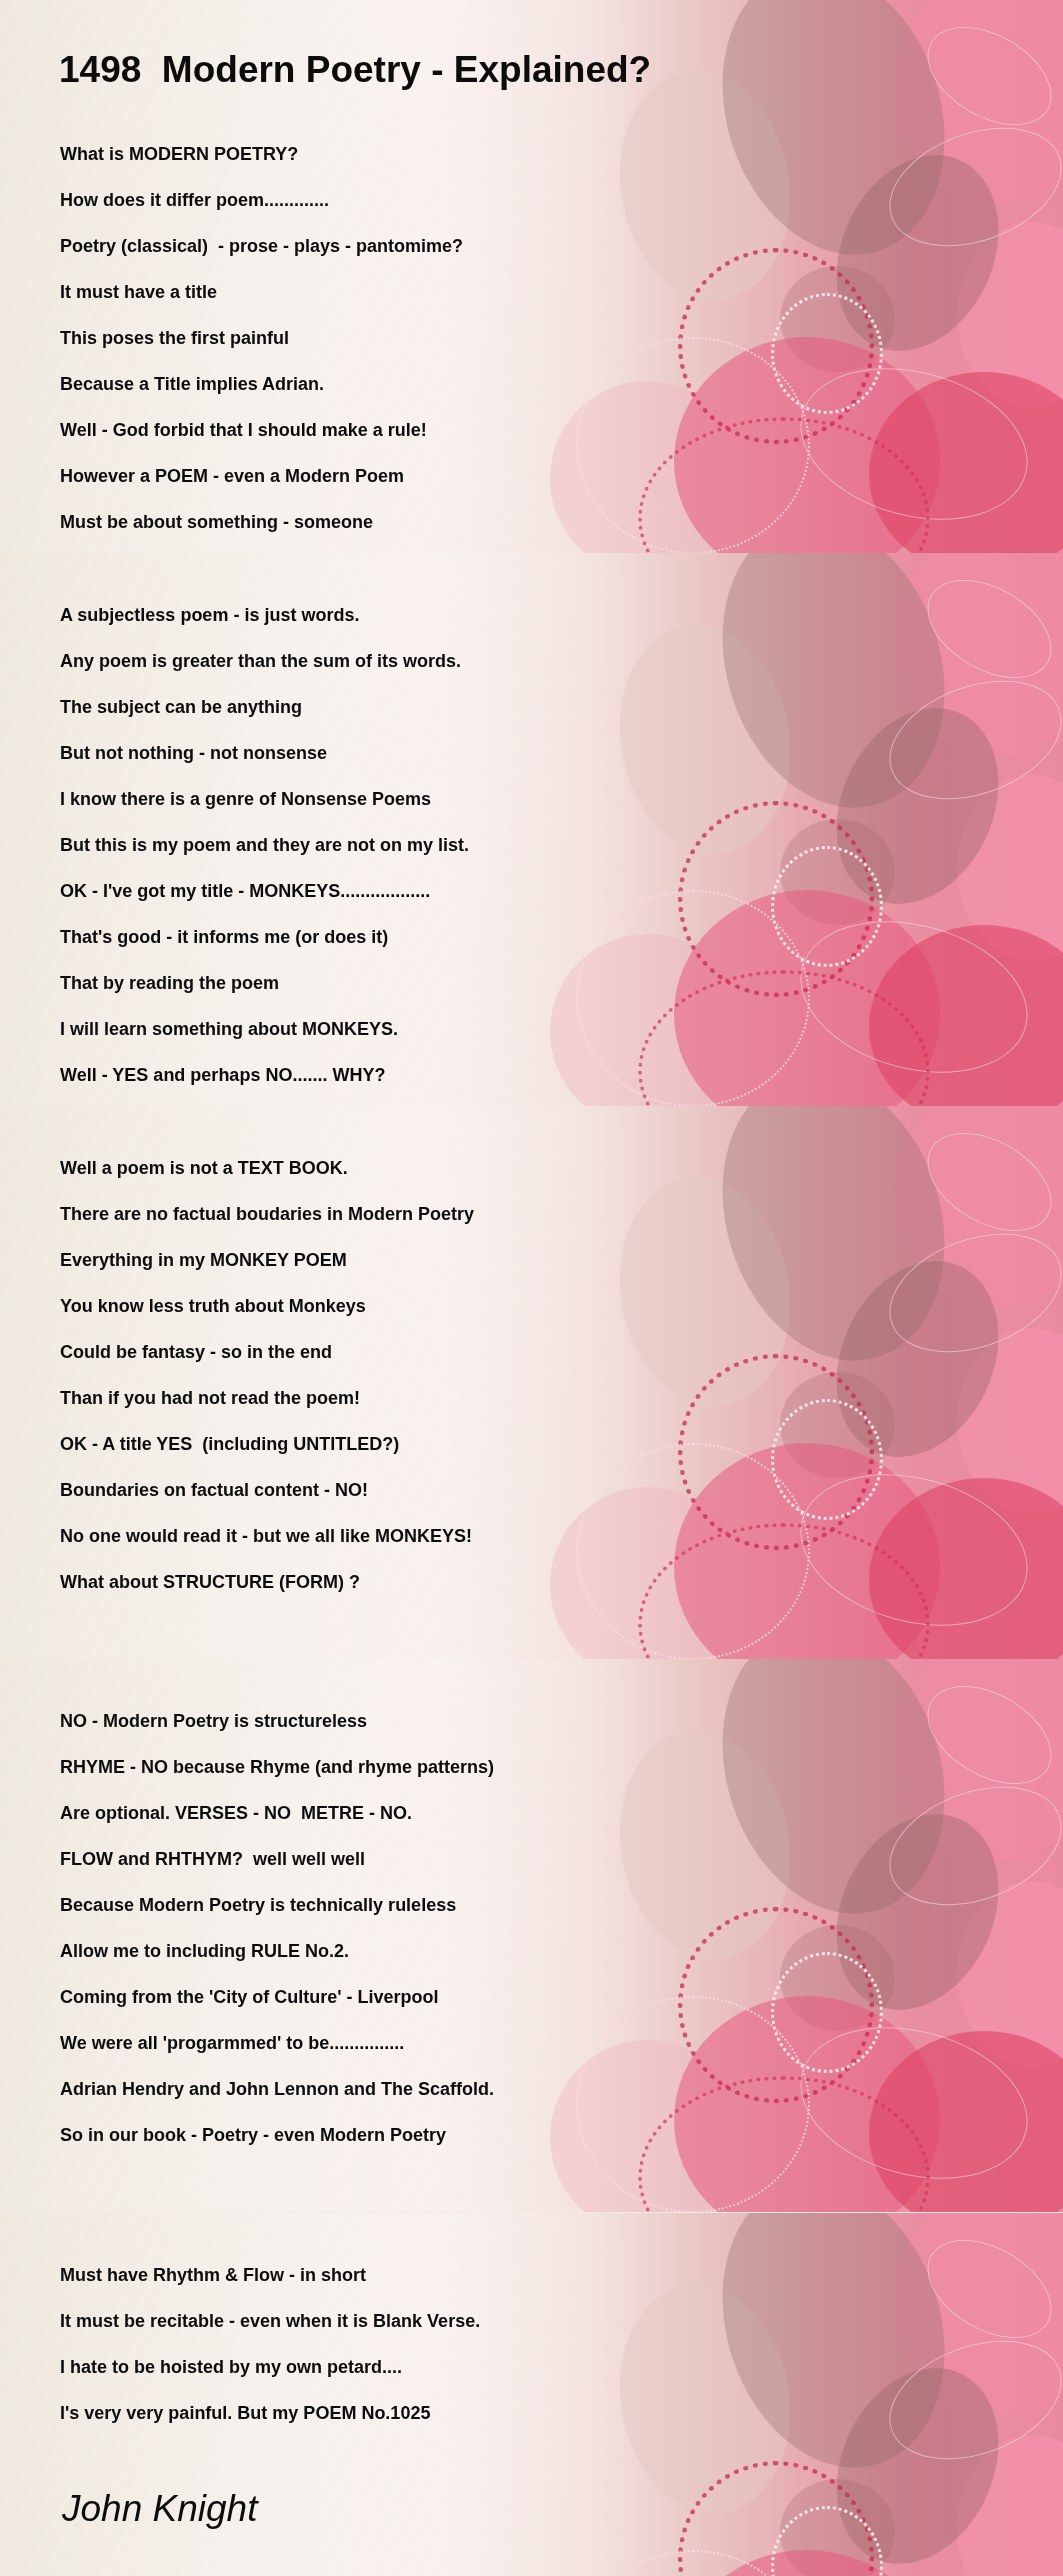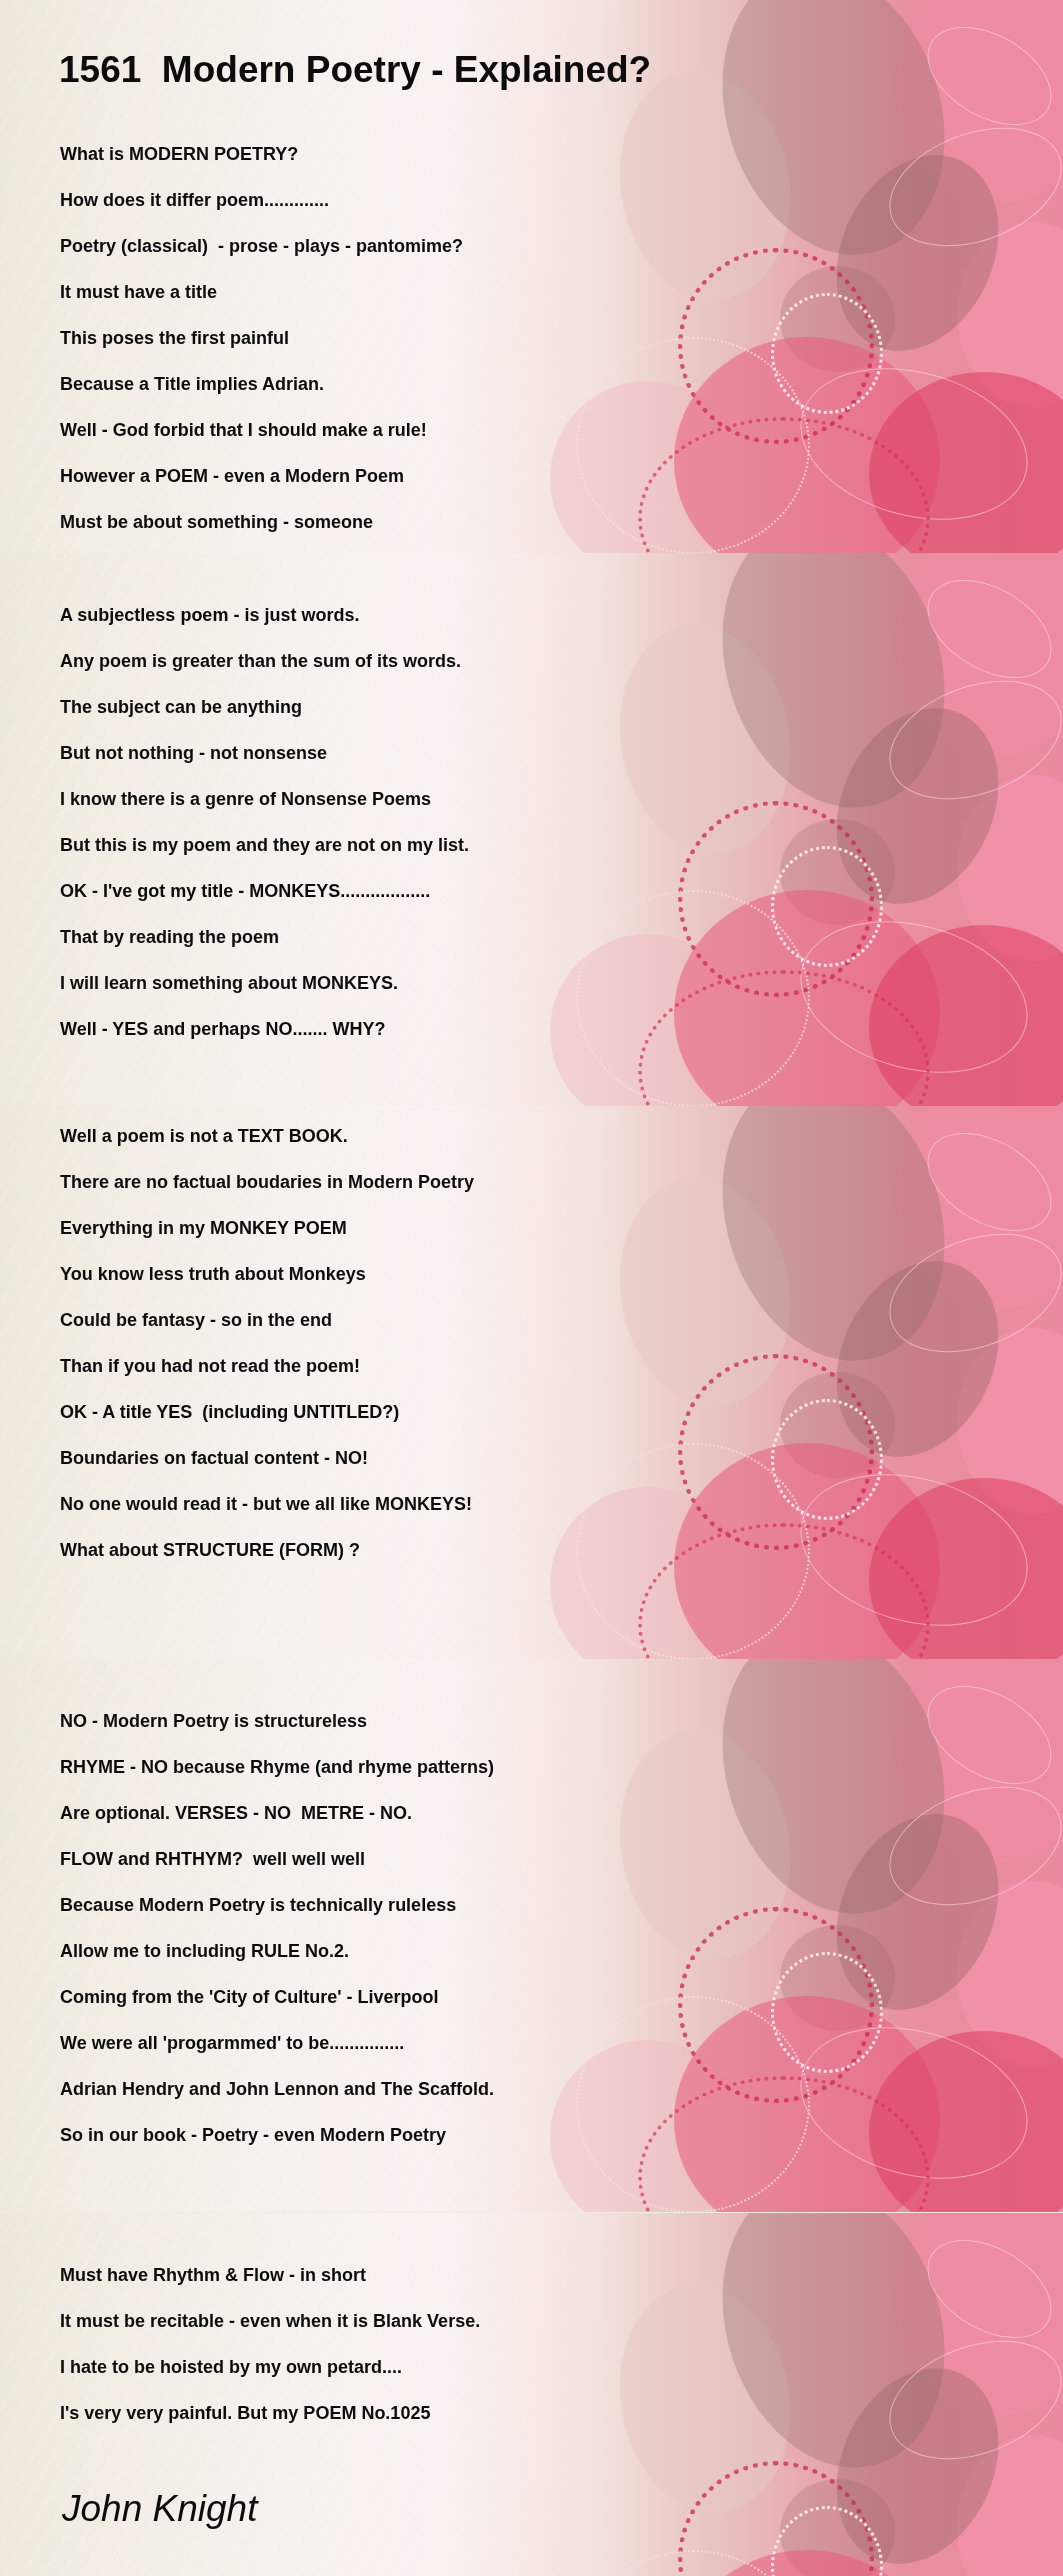--- a/index.html
+++ b/index.html
@@ -178,21 +178,21 @@
 
   <div class="scribble s1"></div>
   <div class="scribble s2"></div>
   <div class="scribble s3"></div>
   <div class="ring r1"></div>
   <div class="ring r2"></div>
   <div class="ring r3"></div>
 
 </div>
 
-<h1 class="poem-title">1561  Modern Poetry - Explained?</h1>
+<h1 class="poem-title">1498  Modern Poetry - Explained?</h1>
 
 <ul class="text-block stanza" style="top:131px;">
   <li>What is MODERN POETRY?</li>
   <li>How does it differ poem.............</li>
   <li>Poetry (classical)  - prose - plays - pantomime?</li>
   <li>It must have a title</li>
   <li>This poses the first painful</li>
   <li>Because a Title implies Adrian.</li>
   <li>Well - God forbid that I should make a rule!</li>
   <li>However a POEM - even a Modern Poem</li>
@@ -200,26 +200,27 @@
 </ul>
 
 <ul class="text-block stanza" style="top:592px;">
   <li>A subjectless poem - is just words.</li>
   <li>Any poem is greater than the sum of its words.</li>
   <li>The subject can be anything</li>
   <li>But not nothing - not nonsense</li>
   <li>I know there is a genre of Nonsense Poems</li>
   <li>But this is my poem and they are not on my list.</li>
   <li>OK - I've got my title - MONKEYS..................</li>
+  <li>That's good - it informs me (or does it)</li>
   <li>That by reading the poem</li>
   <li>I will learn something about MONKEYS.</li>
   <li>Well - YES and perhaps NO....... WHY?</li>
 </ul>
 
-<ul class="text-block stanza" style="top:1113px;">
+<ul class="text-block stanza" style="top:1145px;">
   <li>Well a poem is not a TEXT BOOK.</li>
   <li>There are no factual boudaries in Modern Poetry</li>
   <li>Everything in my MONKEY POEM</li>
   <li>You know less truth about Monkeys</li>
   <li>Could be fantasy - so in the end</li>
   <li>Than if you had not read the poem!</li>
   <li>OK - A title YES  (including UNTITLED?)</li>
   <li>Boundaries on factual content - NO!</li>
   <li>No one would read it - but we all like MONKEYS!</li>
   <li>What about STRUCTURE (FORM) ?</li>

